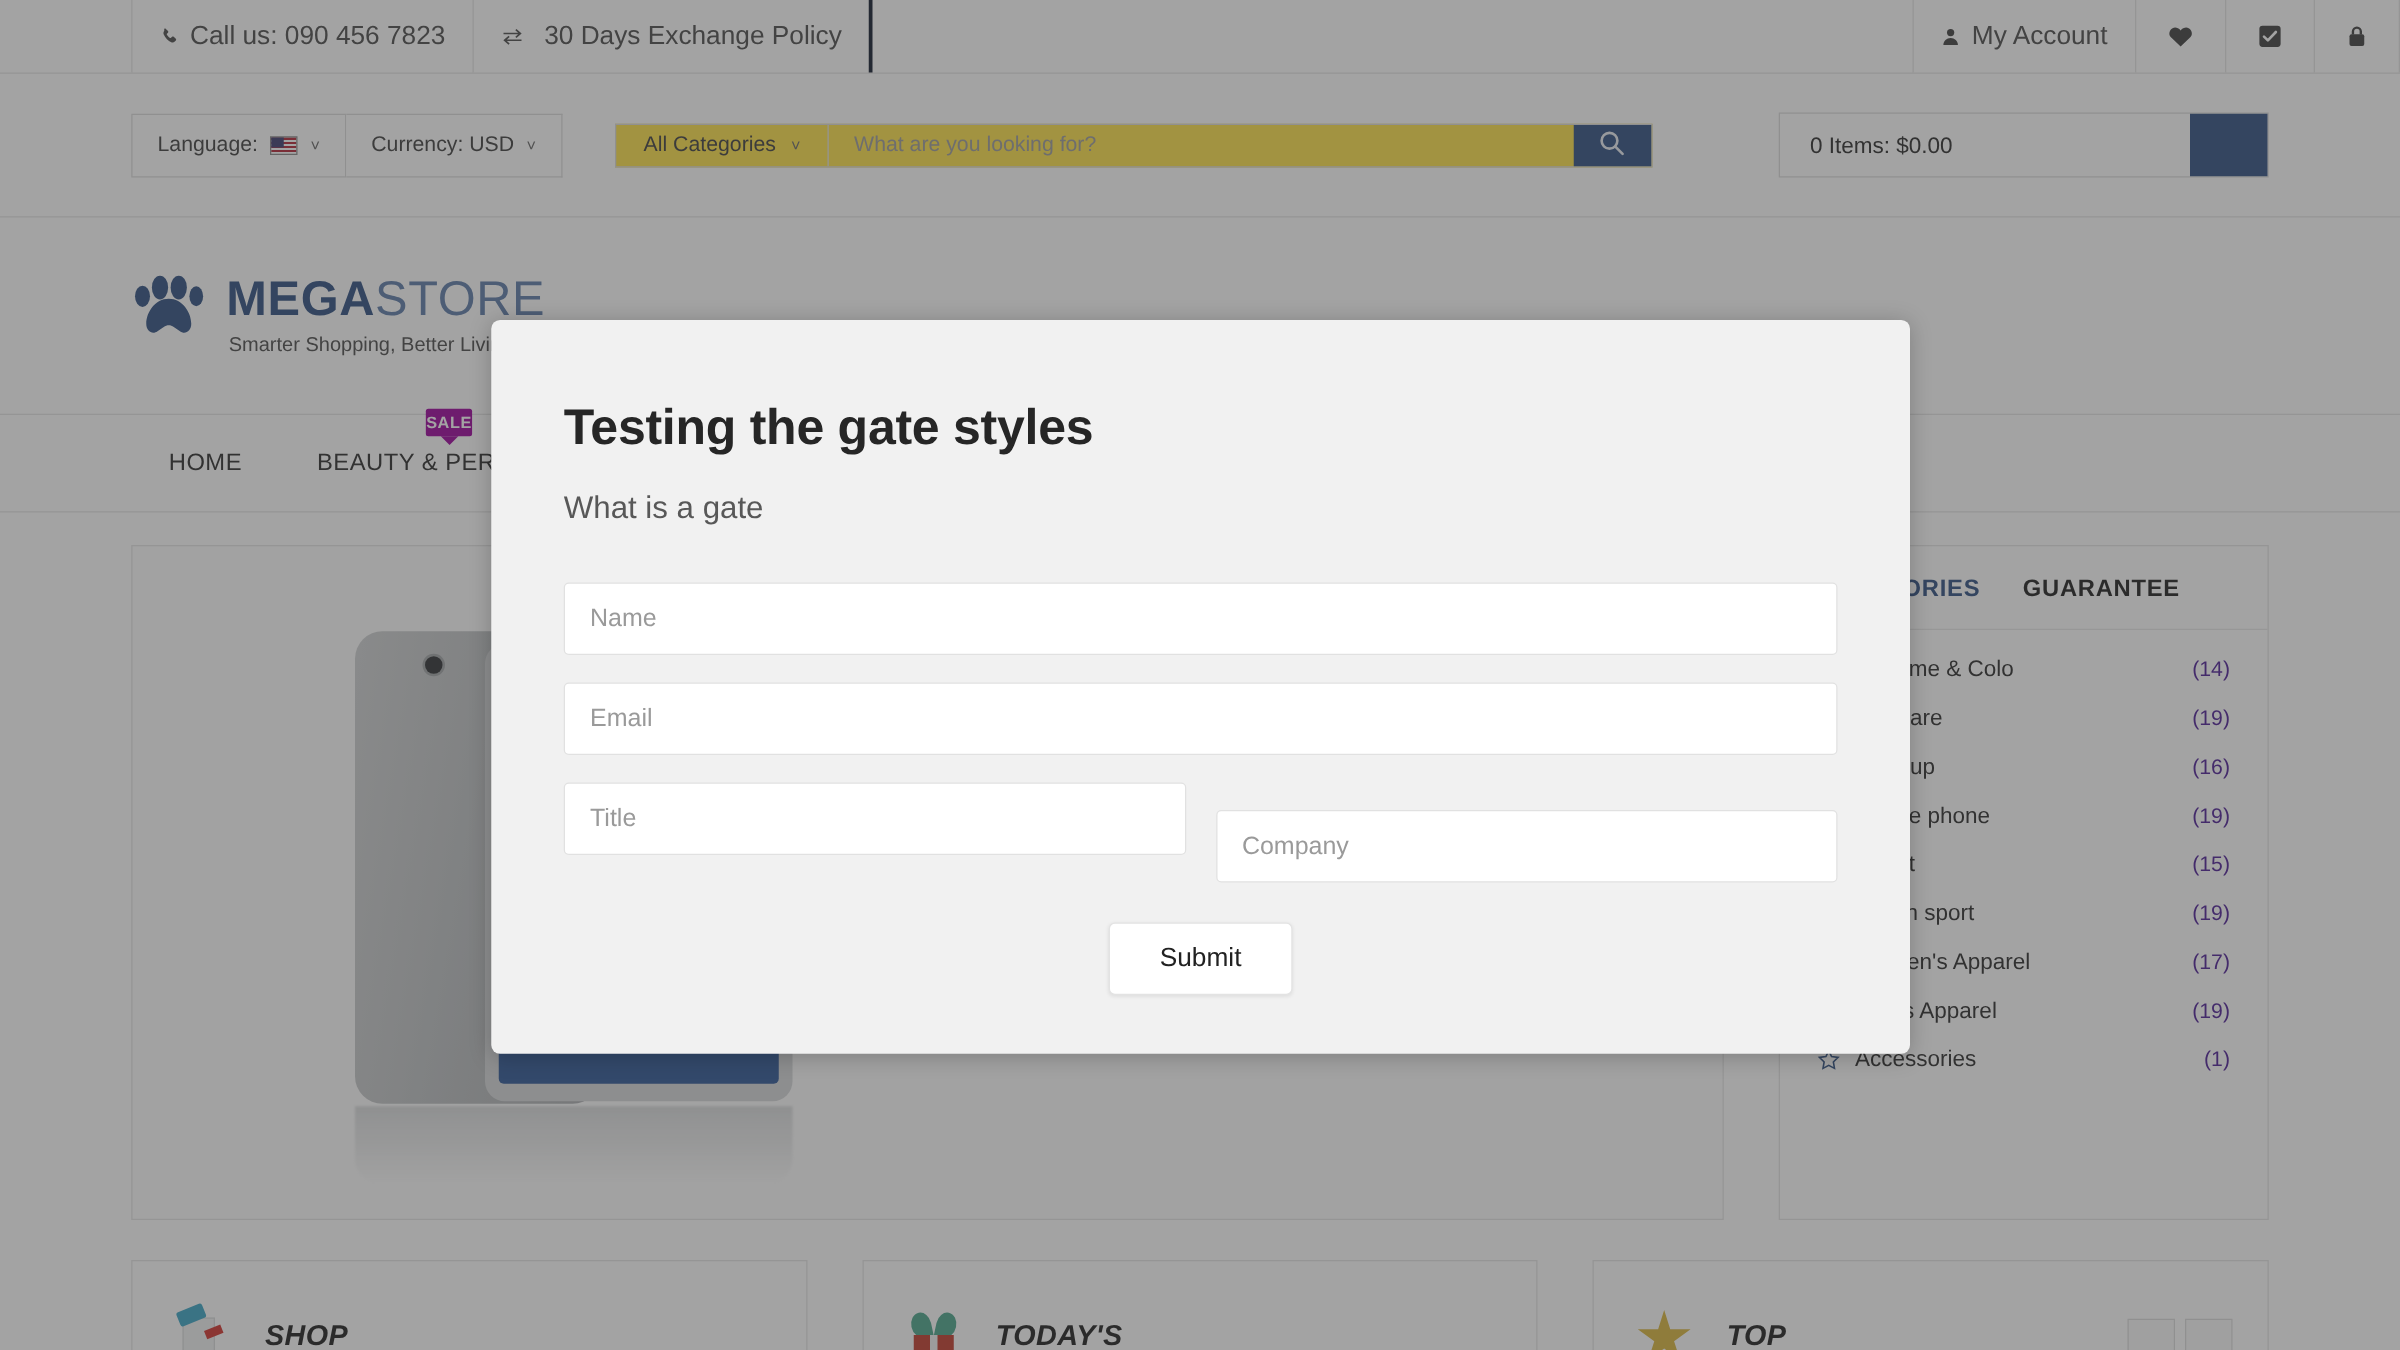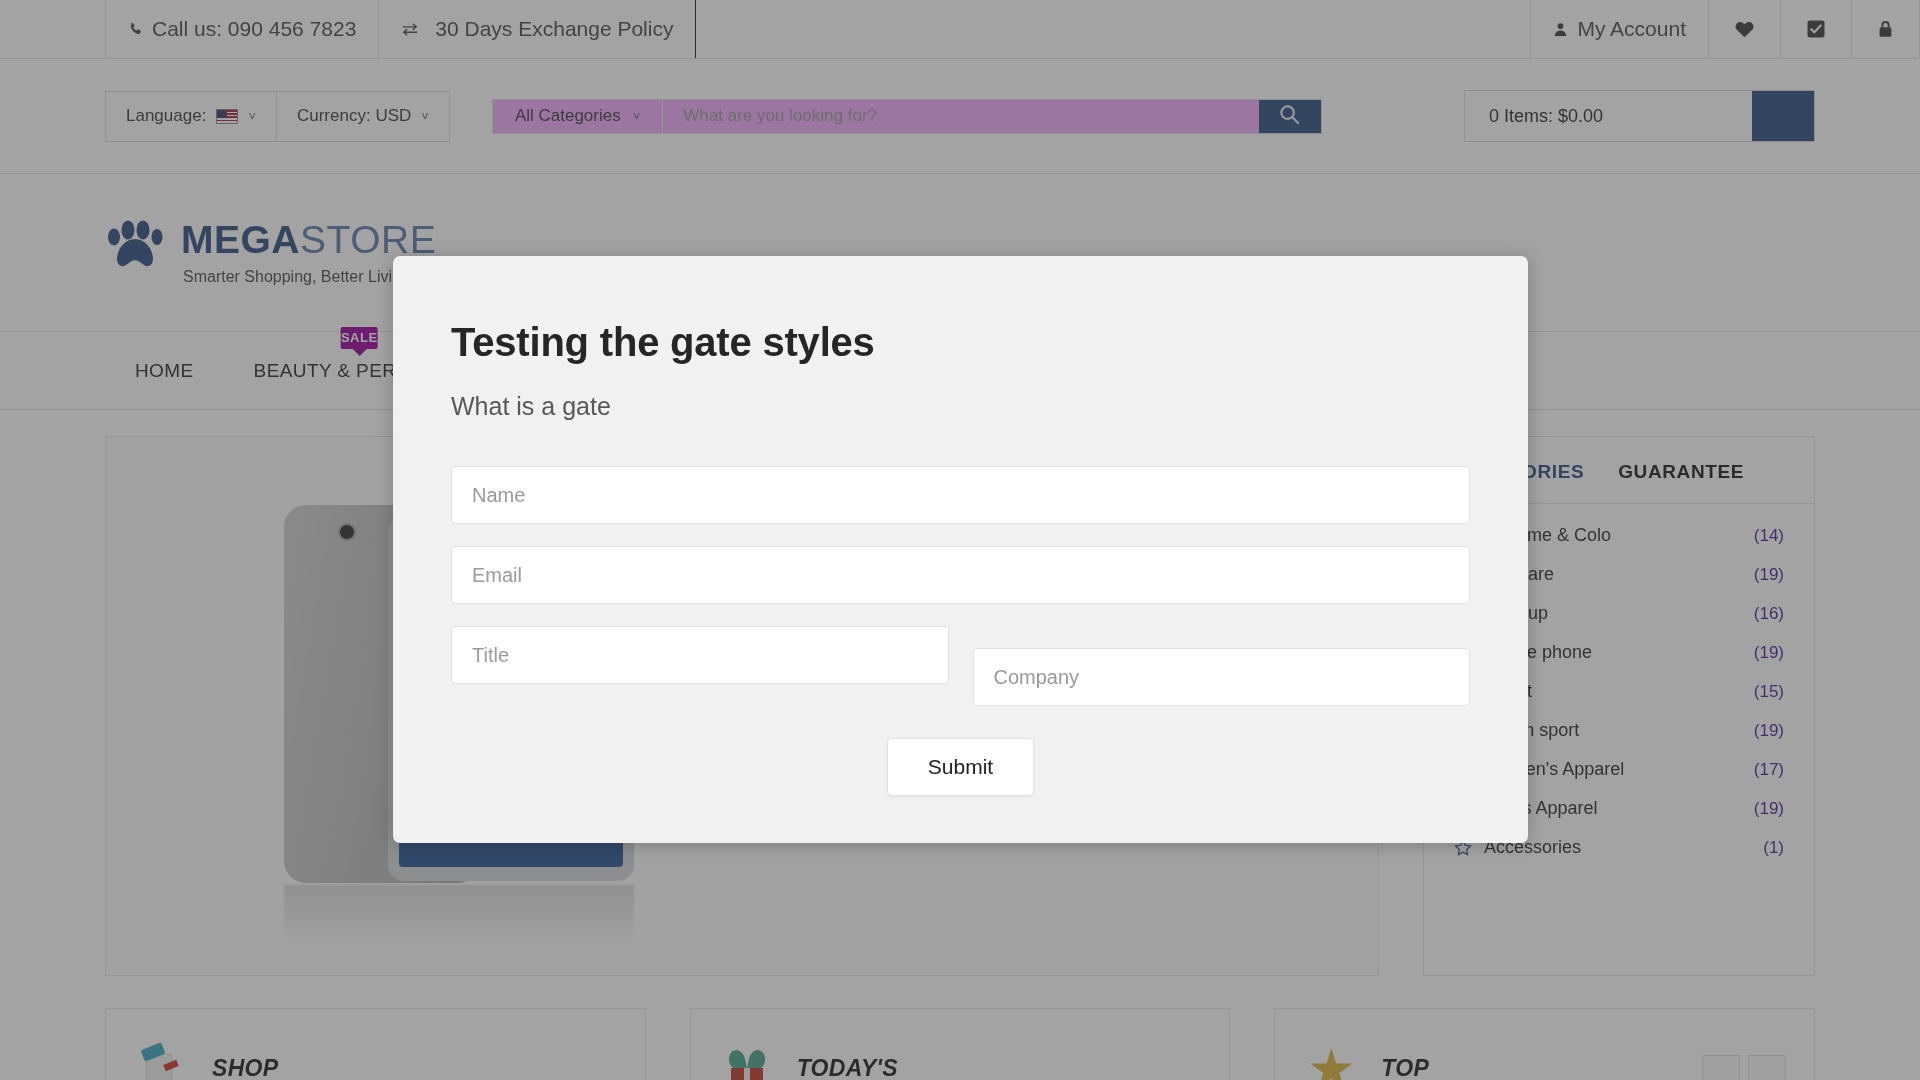--- a/index.html
+++ b/index.html
@@ -27,21 +27,21 @@
     color: #4a4a4a;
   }
   .topbar-left { display: flex; margin-left: 105px; }
   .topbar-right { display: flex; margin-left: auto; }
   .tb-cell {
     display: flex; align-items: center; gap: 9px;
     padding: 0 22px;
     border-left: 1px solid #e4e4e4;
     white-space: nowrap;
   }
-  .topbar-left .tb-cell:last-child { border-right: 1px solid #0f172a; gap: 16px; }
+  .topbar-left .tb-cell:last-child { border-right: 3px solid #0f172a; gap: 16px; }
   .topbar-right .tb-cell:last-child { border-right: 1px solid #e4e4e4; }
   .tb-icon { display: inline-flex; align-items: center; }
   .tb-icon svg { display: block; }
   .tb-iconcell { padding: 0 26px; }
 
   
   .searchrow {
     height: 115px;
     display: flex; align-items: center;
     border-bottom: 1px solid #e4e4e4;
@@ -71,21 +71,21 @@
     content: ""; position: absolute; left: 0; top: 0;
     width: 10px; height: 8px; background: #3c3b6e;
   }
   .caret { font-size: 13px; color: #666; }
 
   .searchbar {
     display: flex; align-items: stretch;
     margin-left: 42px;
     width: 830px; height: 35px;
     border: 1px solid #dcdcdc;
-    background: #f0abfc;
+    background: #fde047;
   }
   .search-cat {
     display: flex; align-items: center; gap: 12px;
     padding: 0 22px;
     font-size: 17px; color: #3d3d3d;
     border-right: 1px solid #e4e4e4;
     white-space: nowrap;
   }
   .search-input {
     flex: 1;
@@ -98,21 +98,21 @@
   .search-btn {
     width: 62px;
     background: #2e4f80;
     border: none;
     display: flex; align-items: center; justify-content: center;
     cursor: pointer;
   }
   .cartbox {
     margin-left: auto;
     display: flex; align-items: stretch;
-    width: 351px; height: 52px;
+    width: 392px; height: 52px;
     border: 1px solid #dcdcdc;
     background: #fff;
   }
   .cart-label {
     flex: 1; display: flex; align-items: center;
     padding: 0 24px;
     font-size: 18px; color: #2b2b2b;
   }
   .cart-btn { width: 62px; background: #2e4f80; }
 

